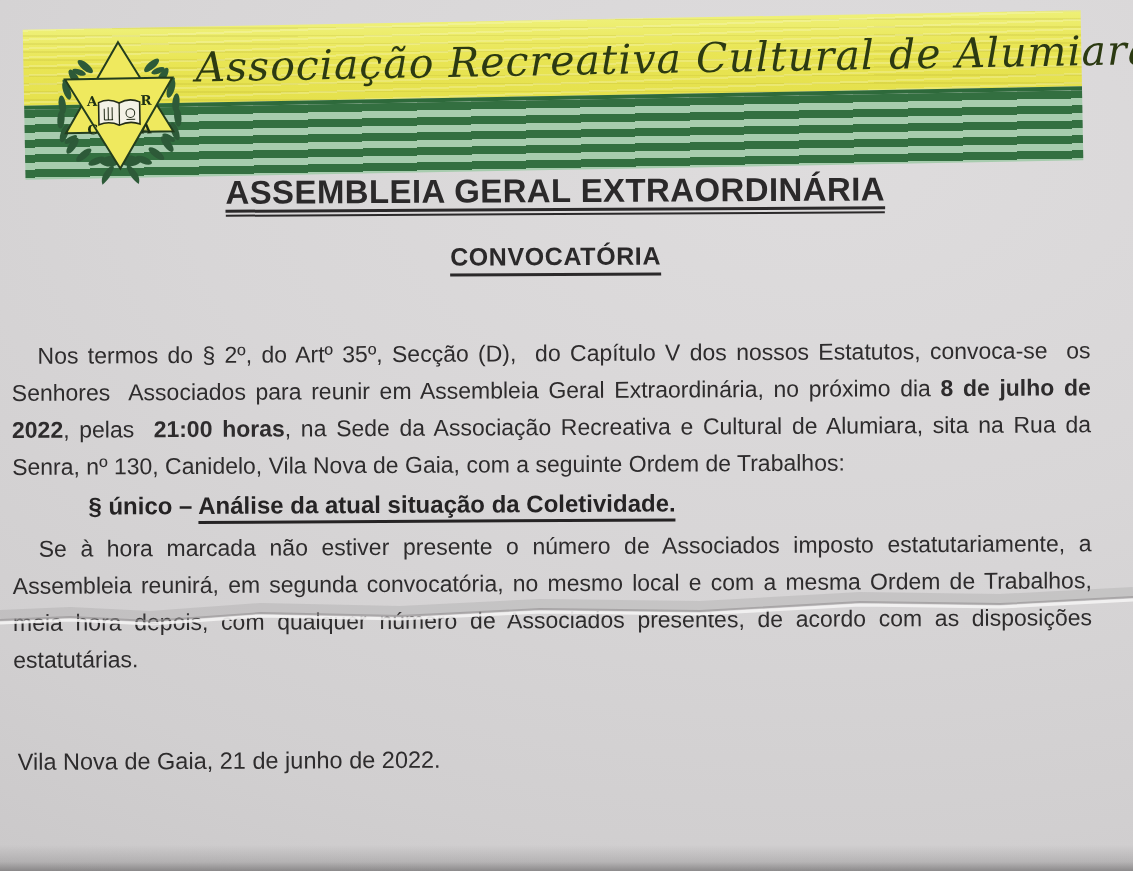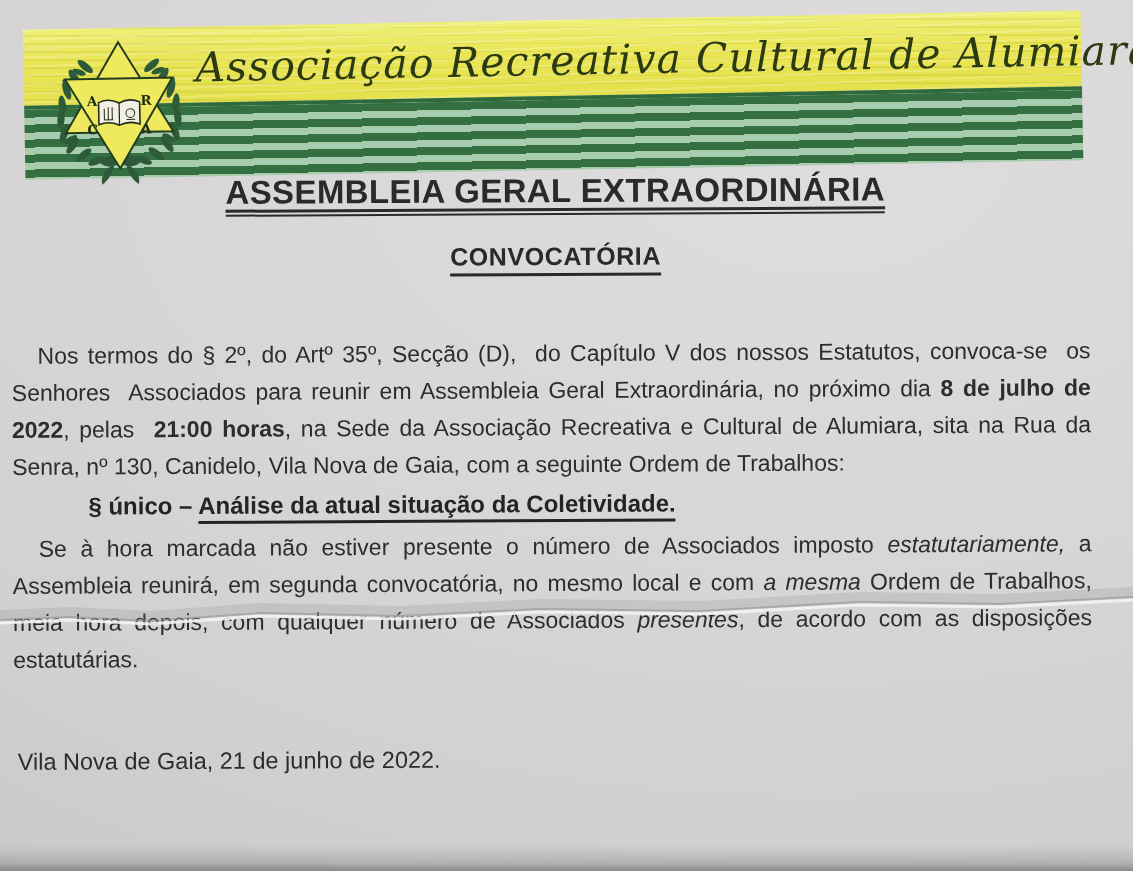--- a/index.html
+++ b/index.html
@@ -60,21 +60,21 @@
   .single{border-bottom:3px solid #2b292a;padding-bottom:3px;}
   p.body{
     margin:0 42px 0 12px;
     font-size:23px;line-height:37px;
     text-align:justify;white-space:pre-wrap;
     text-indent:26px;
   }
   p.p1{margin-top:64px;}
   p.p2{margin-top:10px;}
   .b{font-weight:700;}
-  .i{font-style:italic;}
+  .i{}
   p.agenda{
     margin:7px 40px 0 88px;
     font-size:24px;font-weight:700;color:#252324;
   }
   .agenda .u{border-bottom:3px solid #252324;padding-bottom:2px;}
   p.dateline{
     margin:70px 40px 0 16px;
     font-size:23.5px;
   }
   

